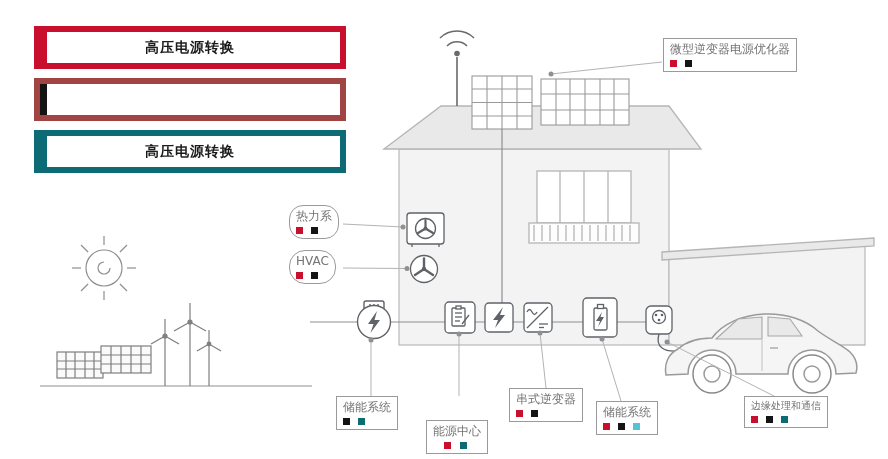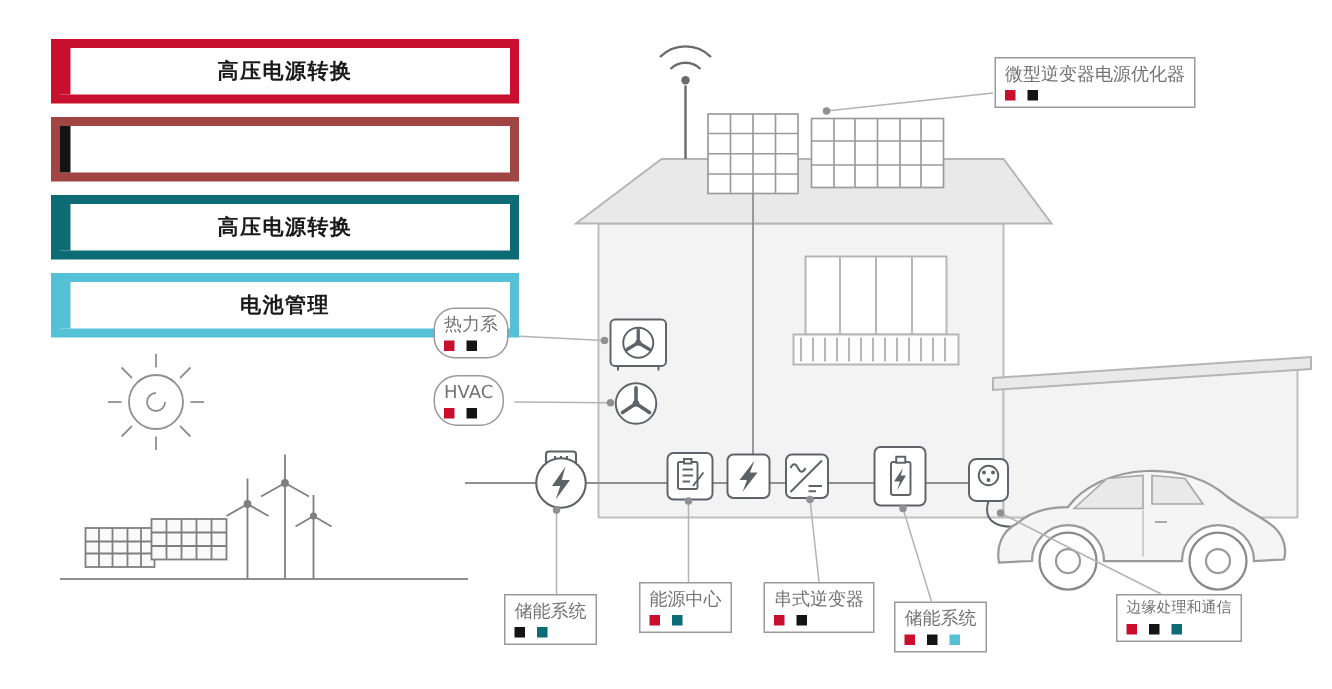--- a/index.html
+++ b/index.html
@@ -247,24 +247,20 @@
     <span class="bar" style="background: rgb(200, 16, 46);"></span>
     <span class="lab">高压电源转换</span>
   </div>
   <div class="legend-item" style="border-color: rgb(160, 69, 67);">
     <span class="bar" style="background: rgb(20, 20, 20);"></span>
   </div>
   <div class="legend-item" style="border-color: rgb(12, 107, 116);">
     <span class="bar" style="background: rgb(12, 107, 116);"></span>
     <span class="lab">高压电源转换</span>
   </div>
-  <div class="legend-item" style="border-color: rgb(85, 193, 214);">
-    <span class="bar" style="background: rgb(85, 193, 214);"></span>
-    <span class="lab">电池管理</span>
-  </div>
 </div>
 
 <div class="callout" style="left:663px;top:38px;">
   <span class="lab">微型逆变器电源优化器</span>
   <div class="squares">
     <span class="sq" style="background: rgb(200, 16, 46);"></span>
     <span class="sq" style="background: rgb(20, 20, 20);"></span>
   </div>
 </div>
 
@@ -285,21 +281,21 @@
 </div>
 
 <div class="callout" style="left:336px;top:396px;">
   <span class="lab">储能系统</span>
   <div class="squares">
     <span class="sq" style="background: rgb(20, 20, 20);"></span>
     <span class="sq" style="background: rgb(12, 107, 116);"></span>
   </div>
 </div>
 
-<div class="callout" style="left:426px;top:388px;">
+<div class="callout" style="left:426px;top:420px;text-align:center;">
   <span class="lab">能源中心</span>
   <div class="squares">
     <span class="sq" style="background: rgb(200, 16, 46);"></span>
     <span class="sq" style="background: rgb(12, 107, 116);"></span>
   </div>
 </div>
 
 <div class="callout" style="left:509px;top:388px;">
   <span class="lab">串式逆变器</span>
   <div class="squares">

